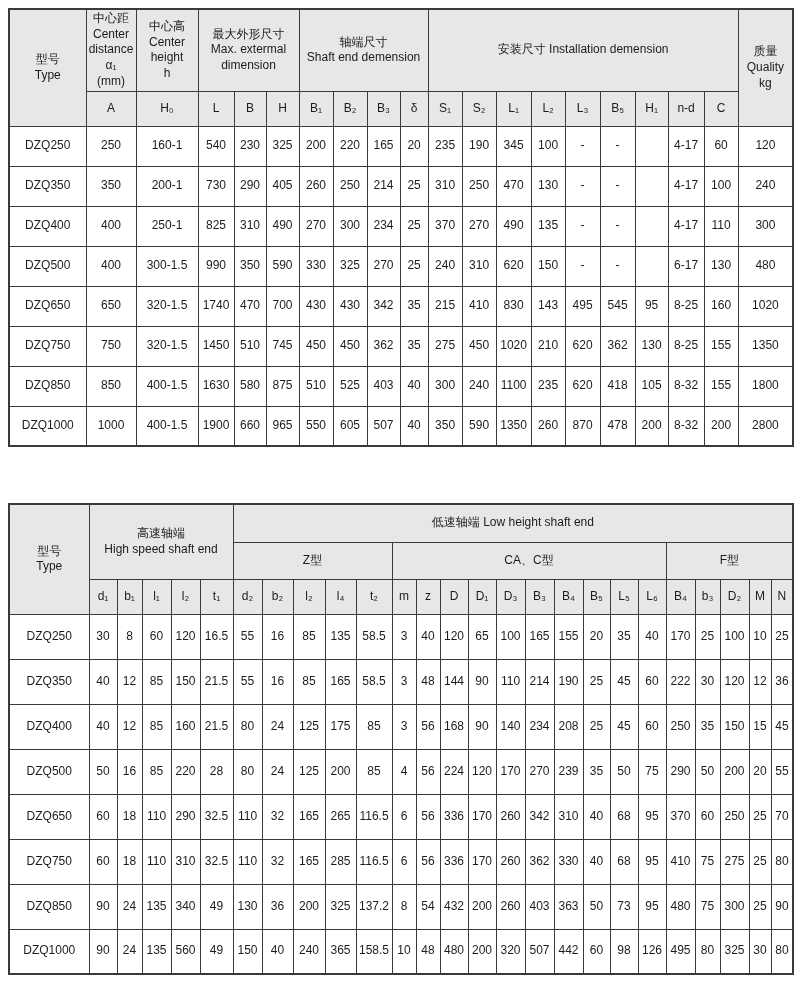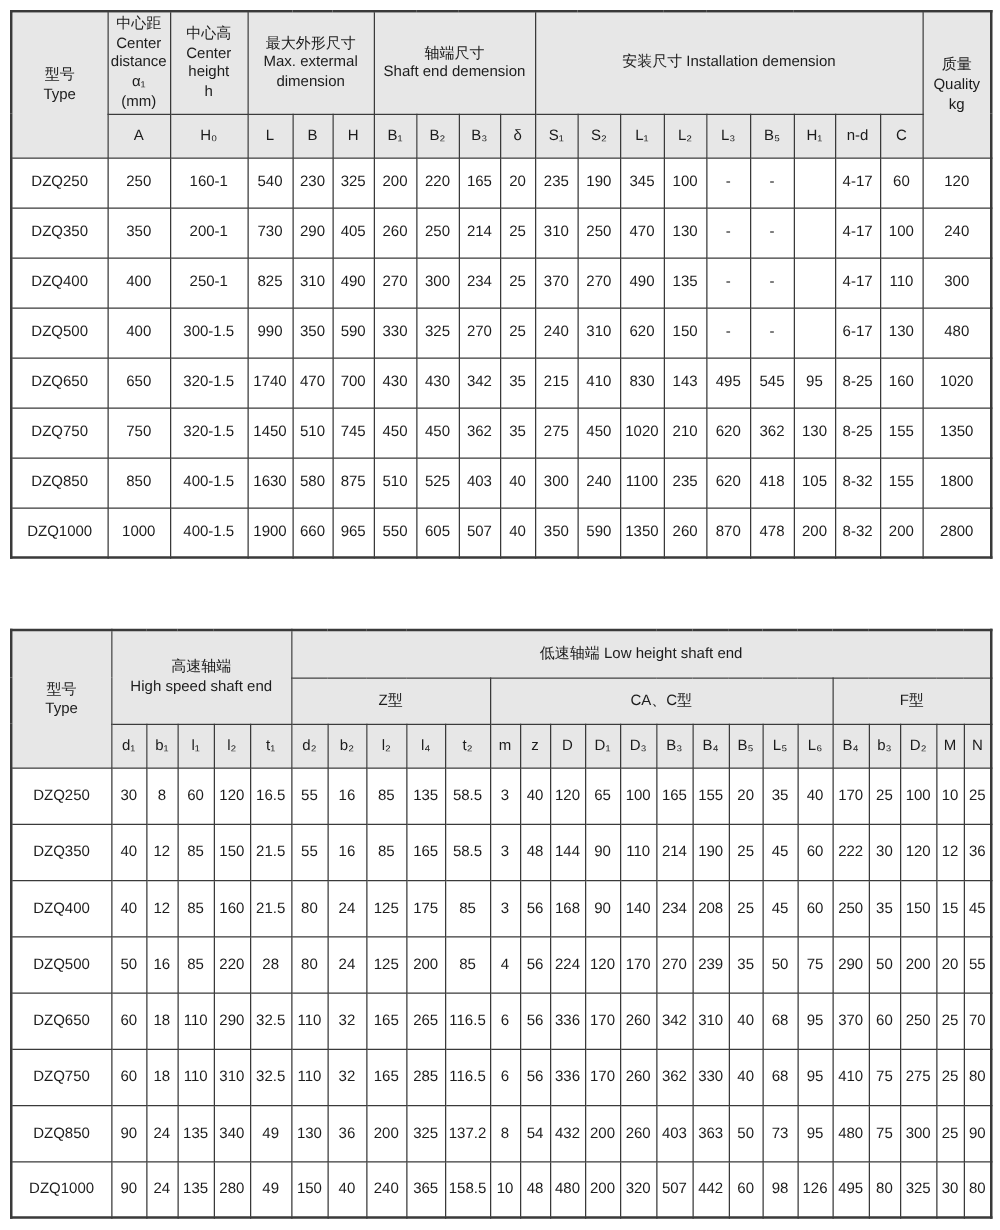--- a/index.html
+++ b/index.html
@@ -555,21 +555,21 @@
           <td>75</td>
           <td>300</td>
           <td>25</td>
           <td>90</td>
         </tr>
         <tr>
           <td>DZQ1000</td>
           <td>90</td>
           <td>24</td>
           <td>135</td>
-          <td>280</td>
+          <td>560</td>
           <td>49</td>
           <td>150</td>
           <td>40</td>
           <td>240</td>
           <td>365</td>
           <td>158.5</td>
           <td>10</td>
           <td>48</td>
           <td>480</td>
           <td>200</td>

